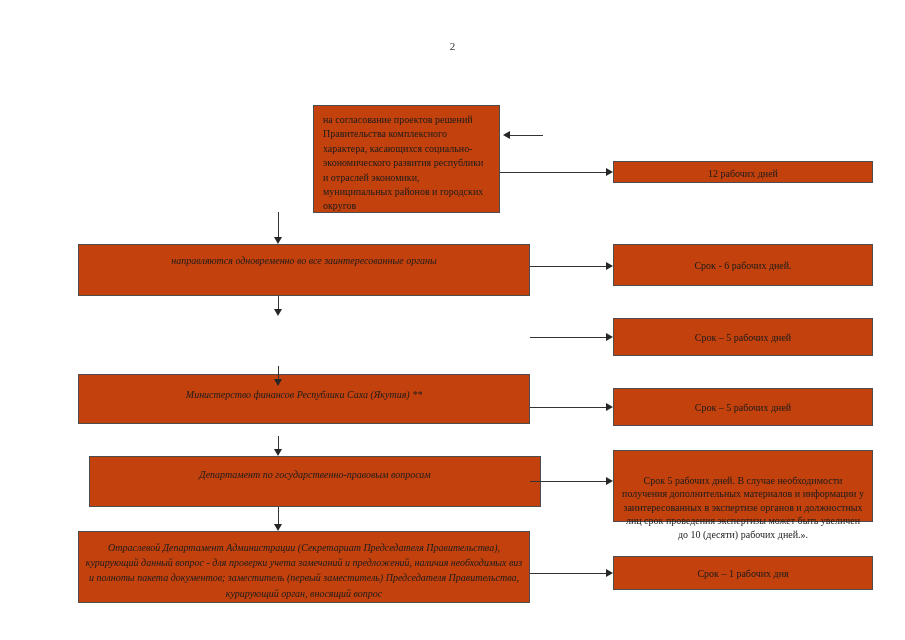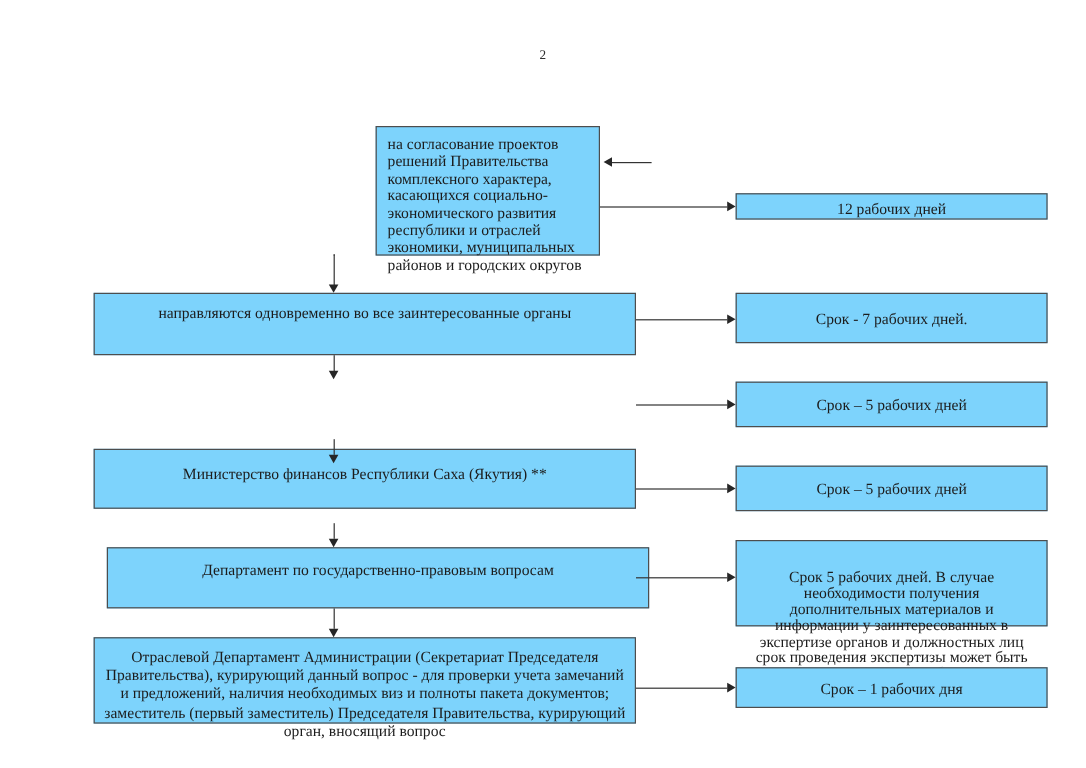--- a/index.html
+++ b/index.html
@@ -27,22 +27,22 @@
     width: 905px;
     text-align: center;
     font-size: 11px;
     color: #303030;
     letter-spacing: 0.2px;
   }
   .node {
     position: absolute;
     box-sizing: border-box;
     border: 1px solid #4d4d4d;
-    background: #7dd3fc;
-    font-size: 13px;
+    background: #c2410c;
+    font-size: 10px;
     line-height: 13.2px;
     color: #1c1c1c;
   }
   .node .txt {
     display: block;
     padding: 0 6px;
     white-space: pre-line;
   }
   
   #box-top {
@@ -53,20 +53,21 @@
   }
   #box-top .txt {
     text-align: left;
     padding: 7px 9px 0 9px;
     line-height: 14.4px;
   }
   
   .wide {
     left: 78px;
     width: 452px;
+    font-style: italic;
   }
   .wide .txt {
     text-align: center;
   }
   #box-send      { top: 244px; height: 52px; }
   #box-send .txt { padding-top: 9px; }
   #box-mineco    { top: 316px; height: 50px; }
   #box-mineco .txt { padding-top: 13px; }
   #box-minfin    { top: 374px; height: 50px; }
   #box-minfin .txt { padding-top: 13px; }
@@ -146,21 +147,21 @@
 
   <div class="node wide" id="box-branch">
     <span class="txt">Отраслевой Департамент Администрации (Секретариат Председателя Правительства), курирующий данный вопрос - для проверки учета замечаний и предложений, наличия необходимых виз и полноты пакета документов; заместитель (первый заместитель) Председателя Правительства, курирующий орган, вносящий вопрос</span>
   </div>
 
   <div class="node right" id="box-t10">
     <span class="txt">12 рабочих дней</span>
   </div>
 
   <div class="node right" id="box-t5a">
-    <span class="txt">Срок - 7 рабочих дней.</span>
+    <span class="txt">Срок - 6 рабочих дней.</span>
   </div>
 
   <div class="node right" id="box-t5b">
     <span class="txt">Срок – 5 рабочих дней</span>
   </div>
 
   <div class="node right" id="box-t5c">
     <span class="txt">Срок – 5 рабочих дней</span>
   </div>
 

